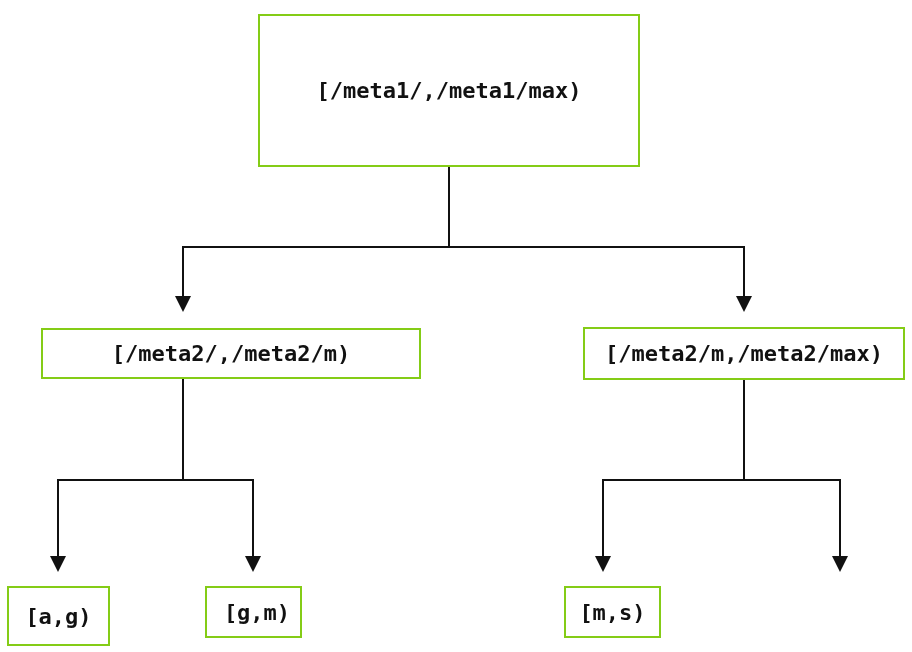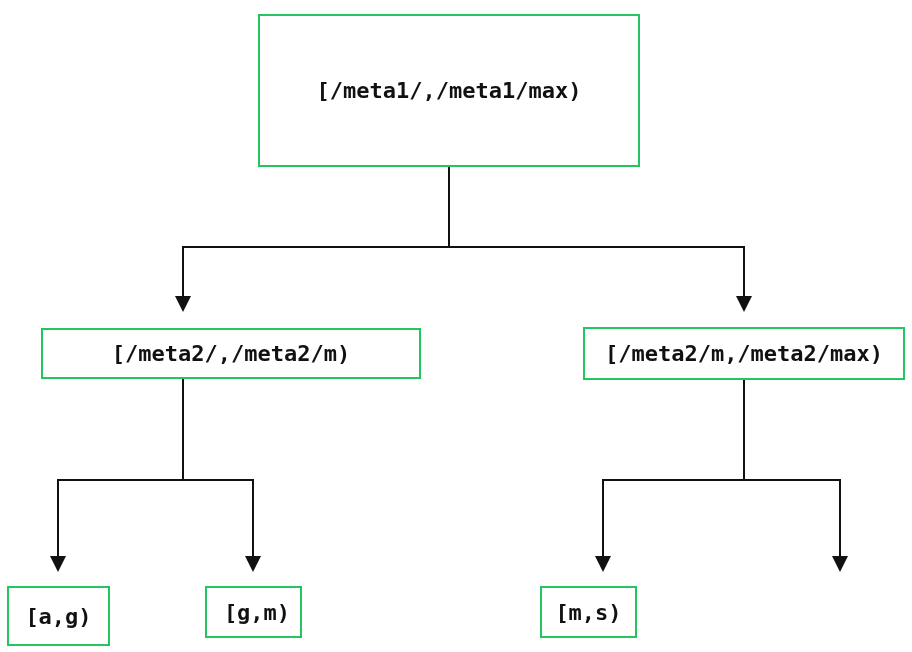--- a/index.html
+++ b/index.html
@@ -26,36 +26,36 @@
     stroke: #111111;
     stroke-width: 2px;
   }
   .edges polygon {
     fill: #111111;
     stroke: none;
   }
   .node {
     position: absolute;
     box-sizing: border-box;
-    border: 2px solid #22c55e;
+    border: 2px solid #84cc16;
     background: #ffffff;
     display: flex;
     align-items: center;
     justify-content: center;
     font-size: 22px;
     font-weight: bold;
     color: #111111;
     white-space: pre;
   }
   .n-root  { left: 258px; top: 14px;  width: 382px; height: 153px; }
   .n-left  { left: 6px;  top: 328px; width: 380px; height: 51px; margin-left: 35px;  }
   .n-right { left: 583px; top: 327px; width: 322px; height: 53px;  }
   .n-ag    { left: 7px;   top: 586px; width: 103px; height: 60px;  }
   .n-gm    { left: 205px; top: 586px; width: 97px;  height: 52px; padding-left: 7px;  }
-  .n-ms    { left: 540px; top: 586px; width: 97px;  height: 52px;  }
+  .n-ms    { left: 564px; top: 586px; width: 97px;  height: 52px;  }
   .n-smax  { left: 778px; top: 586px; width: 125px; height: 52px;  }
 </style>
 </head>
 <body>
 
 <div class="canvas">
 
   <svg class="edges" width="912" height="652" viewBox="0 0 912 652">
 
     <g>

